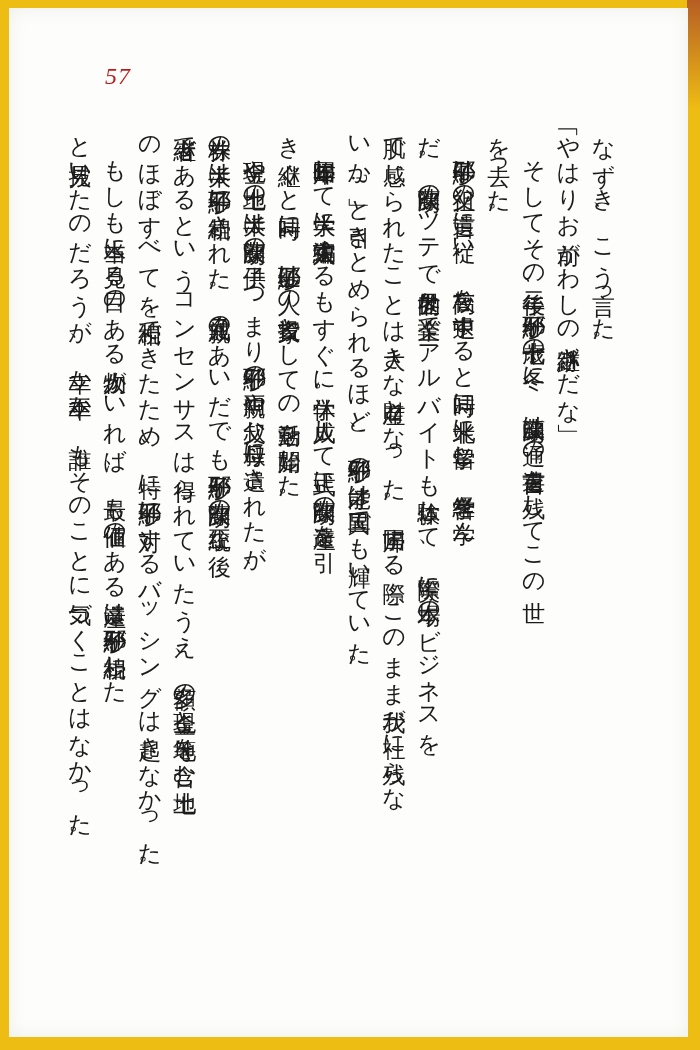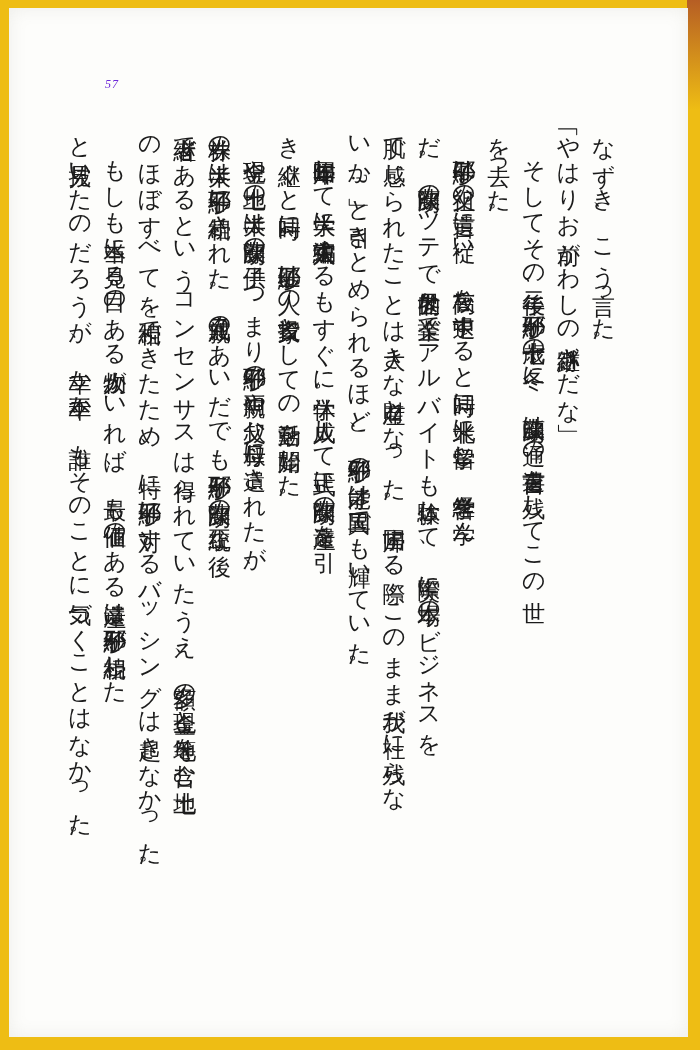--- a/index.html
+++ b/index.html
@@ -17,22 +17,22 @@
     position:absolute; right:0; top:0; width:13px; height:110px;
     background:linear-gradient(to bottom, rgba(168,70,40,.80), rgba(168,70,40,0));
   }
   
   .paper {
     position:absolute; left:9px; top:8px; right:12px; bottom:13px;
     background:#fdfdfb;
     box-shadow:inset 0 0 18px rgba(120,120,110,.12);
   }
   .page-number {
-    position:absolute; left:96px; top:69px;
-    font-size:12px; font-style:italic; color:#6d28d9;
+    position:absolute; left:96px; top:55px;
+    font-size:24px; font-style:italic; color:#b91c1c;
     letter-spacing:1px;
   }
   
   .text-block {
     position:absolute; top:113px; right:68px; height:897px; width:560px;
     writing-mode:vertical-rl; text-orientation:mixed;
     font-size:23px; color:#1b1b1b;
     letter-spacing:0;
   }
   .line {

